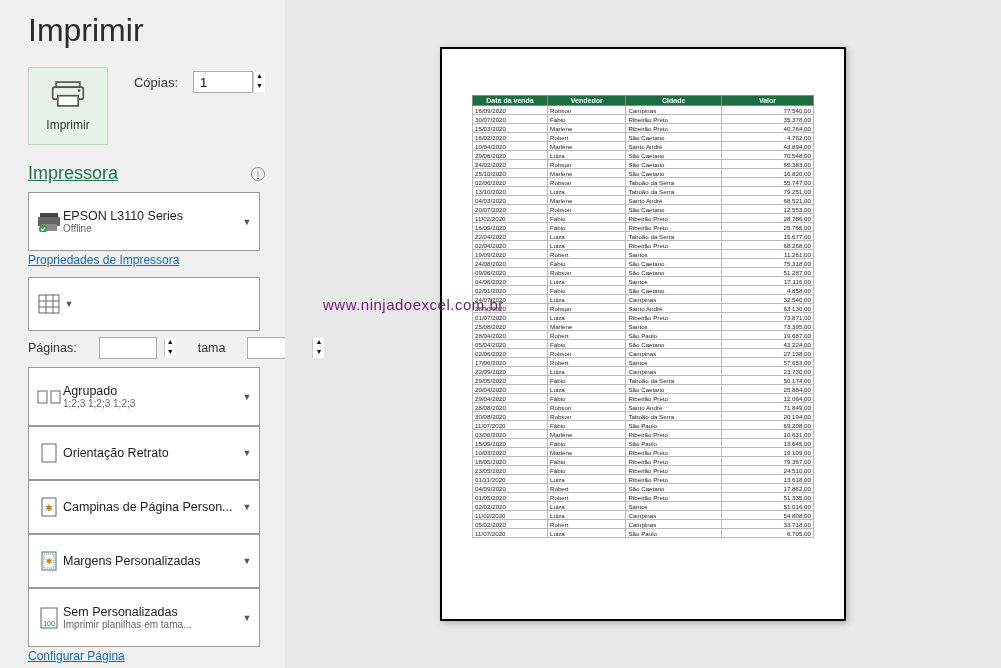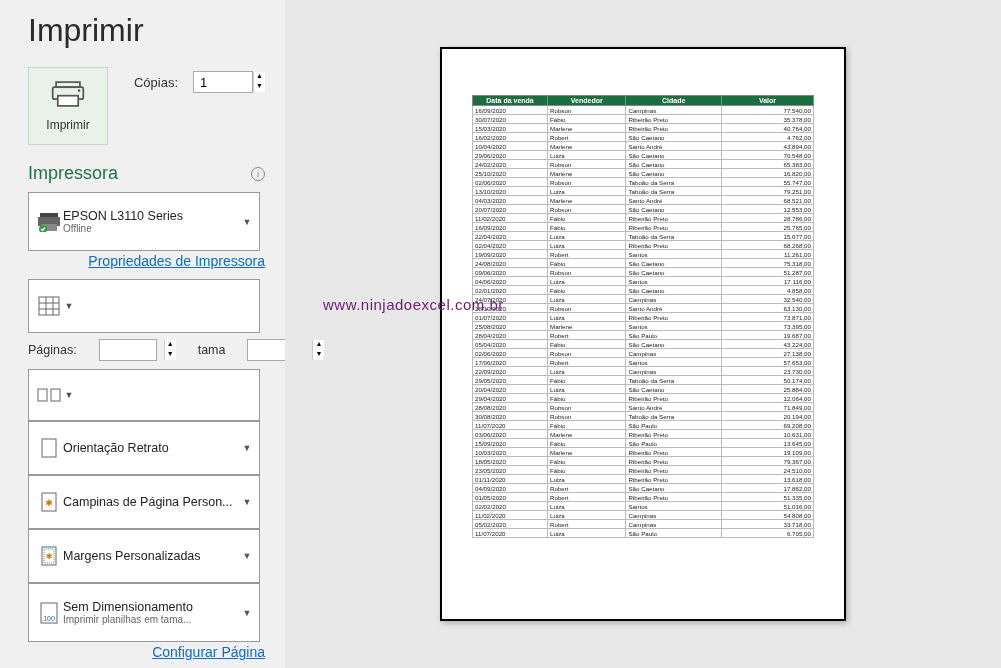--- a/index.html
+++ b/index.html
@@ -10,30 +10,30 @@
 .title { font-size: 32px; font-weight: 300; color: #2b2b2b; margin-bottom: 18px; }
 .print-row { display: flex; align-items: flex-start; gap: 26px; margin-bottom: 18px; }
 .print-btn { border: 1px solid #c5d7c5; background: #e8f2e8; width: 82px; height: 78px; display:flex; flex-direction:column; align-items:center; justify-content:center; cursor:pointer; }
 .print-btn svg { width: 34px; height: 28px; }
 .print-btn-label { font-size: 12px; color:#333; margin-top:6px; }
 .copies { display:flex; align-items:center; gap:15px; margin-top:4px; }
 .copies-label { font-size: 13px; color:#333; }
 .copies-input { width: 60px; height: 22px; border:1px solid #aaa; padding:0 18px 0 6px; font-size:13px; position:relative; background:#fff; }
 .spinner { display:inline-flex; flex-direction:column; margin-left:-15px; z-index:2; position:relative;}
 .spinner span { width:12px; height:10px; font-size:7px; line-height:8px; text-align:center; border-left:1px solid #ccc; cursor:pointer; background:#fff;}
-.section-header { font-size: 18px; color:#217346; font-weight:400; margin: 6px 0 8px; display:flex; align-items:center; justify-content:space-between;}
+.section-header { font-size: 18px; color:#217346; font-weight:400; margin: 6px 0 8px; display:flex; align-items:center; justify-content:space-between;text-decoration:underline;}
 .info-i { width:14px; height:14px; border:1px solid #888; border-radius:50%; font-size:9px; color:#888; display:inline-flex; align-items:center; justify-content:center; margin-right:0;}
 .dropdown { border:1px solid #999; background:#fff; width: 232px; display:flex; align-items:center; padding:16px 6px; cursor:pointer; position:relative; min-height:38px;}
 .dropdown.small { min-height:30px; }
 .dd-icon { width:28px; display:flex; align-items:center; justify-content:center; flex-shrink:0;}
 .dd-text { flex:1; overflow:hidden; }
 .dd-text .line1 { font-size: 12.5px; color:#222; white-space:nowrap; overflow:hidden; text-overflow:ellipsis;}
 .dd-text .line2 { font-size: 10px; color:#666; white-space:nowrap; overflow:hidden; text-overflow:ellipsis;}
 .dd-caret { width:12px; font-size:9px; color:#555; text-align:center; flex-shrink:0;}
-.link { color:#0b6dc7; font-size:14px; text-align:right; display:block; margin:2px 0 10px; cursor:pointer; text-decoration:underline;}
+.link { color:#0b6dc7; font-size:12px; display:block; margin:2px 0 10px; cursor:pointer; text-decoration:underline;}
 .pages-row { display:flex; align-items:center; gap:22px; margin:6px 0 8px; }
 .pages-row label { font-size:12.5px; color:#333;}
 .page-input { width:58px; height:22px; border:1px solid #aaa; background:#fff; padding:0 16px 0 4px; font-size:12px; }
 
 .preview-wrap { width: 406px; height: 574px; background:#fff; border:2px solid #000; box-shadow: 2px 2px 6px rgba(0,0,0,.25); padding: 46px 30px 20px 30px; overflow:hidden;}
 .watermark { position:absolute; left: 38px; top: 296px; color:#701a75; font-size:15px; letter-spacing:.5px; pointer-events:none;}
 .sheet-table { width:100%; border-collapse:collapse; table-layout:fixed;}
 .sheet-table th { background:#1b6f3f; color:#fff; font-weight:700; font-size:7px; padding:1px 2px; border:0.5px solid #888;}
 .sheet-table td { font-size:6.2px; padding:0.5px 2px; border:0.5px solid #bbb; color:#222; white-space:nowrap; overflow:hidden;}
 .sheet-table td.num { text-align:right; }
@@ -119,20 +119,24 @@
         </span>
     </div>
 
     <div class="dropdown">
       <span class="dd-icon">
         <svg width="24" height="18" viewBox="0 0 24 18">
             <rect x="1" y="3" width="9" height="12" fill="#fff" stroke="#666"></rect>
             <rect x="14" y="3" width="9" height="12" fill="#fff" stroke="#666"></rect>
           </svg>
       </span>
+      <span class="dd-text">
+        <div class="line1">Agrupado</div>
+        <div class="line2">1;2;3    1;2;3    1;2;3</div>
+      </span>
       <span class="dd-caret">▼</span>
     </div>
 
     <div class="dropdown small">
       <span class="dd-icon">
         <svg width="16" height="20" viewBox="0 0 16 20">
             <rect x="1" y="1" width="14" height="18" fill="#fff" stroke="#666"></rect>
           </svg>
       </span>
       <span class="dd-text">
@@ -169,21 +173,21 @@
     </div>
 
     <div class="dropdown">
       <span class="dd-icon">
         <svg width="18" height="22" viewBox="0 0 18 22">
             <rect x="1" y="1" width="16" height="20" fill="#fff" stroke="#666"></rect>
             <text x="9" y="19" font-size="7" text-anchor="middle" fill="#0b6dc7">100</text>
           </svg>
       </span>
       <span class="dd-text">
-        <div class="line1">Sem Dimensionamento</div>
+        <div class="line1">Sem Personalizadas</div>
         <div class="line2">Imprimir planilhas em tama...</div>
       </span>
       <span class="dd-caret">▼</span>
     </div>
 
     <a class="link">Configurar Página</a>
   </div>
 
   <div class="right-panel">
     <div class="watermark">www.ninjadoexcel.com.br</div>

